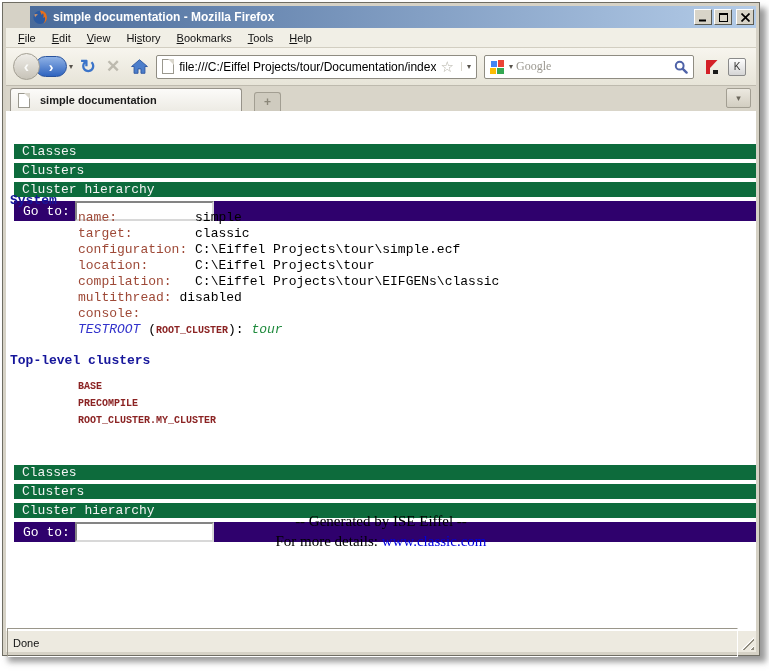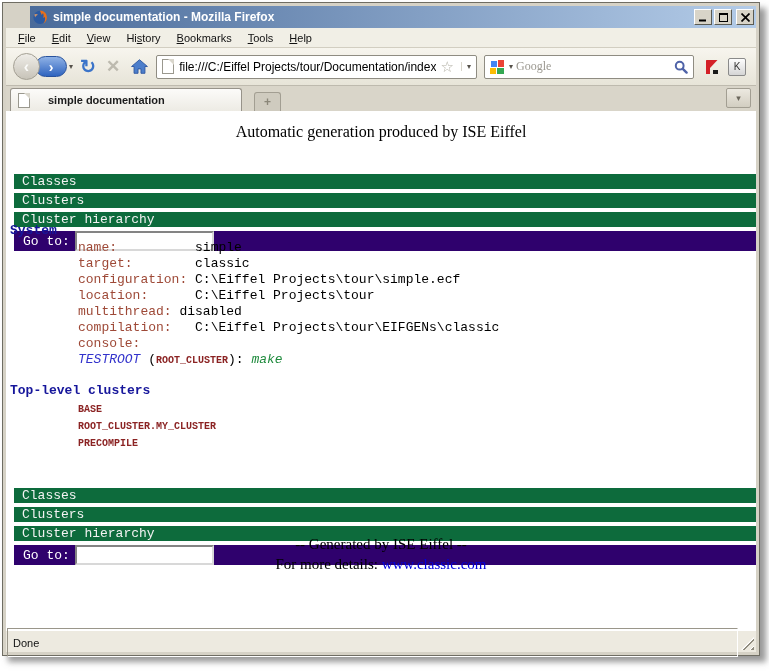--- a/index.html
+++ b/index.html
@@ -68,21 +68,21 @@
   .addon-icons { display: flex; align-items: center; gap: 8px; padding: 0 3px; }
   .kkey-btn { width: 18px; height: 18px; border: 1px solid #8A8A8A; border-radius: 2px;
               background: linear-gradient(#FDFDFD, #D5D5D5); color: #333;
               font-size: 10px; display: flex; align-items: center; justify-content: center; }
 
   .tabbar { height: 26px; flex: 0 0 26px; background: #D9D5C9;
             border-top: 1px solid #BEBAAE; position: relative;
             display: flex; align-items: flex-end; padding: 0 4px; }
   .tab { width: 232px; height: 23px; border: 1px solid #97938A; border-bottom: none;
          border-radius: 3px 3px 0 0; background: linear-gradient(#FCFBF9, #EDEBE4);
-         display: flex; align-items: center; gap: 18px; padding: 0 7px;
+         display: flex; align-items: center; gap: 10px; padding: 0 7px;
          font-size: 11px; font-weight: bold; color: #1c1c1c; }
   .tab-label { white-space: nowrap; overflow: hidden; }
   .newtab { width: 27px; height: 19px; margin-left: 12px;
             border: 1px solid #A29E92; border-bottom: none; border-radius: 3px 3px 0 0;
             background: #CFCBBF; color: #8B8779; font-weight: bold; font-size: 12px;
             display: flex; align-items: center; justify-content: center; }
   .tablist-btn { position: absolute; right: 5px; bottom: 3px; width: 25px; height: 20px;
                  border: 1px solid #A29E92; background: linear-gradient(#ECE9E0, #D2CEC1);
                  color: #6B675C; font-size: 9px; border-radius: 2px;
                  display: flex; align-items: center; justify-content: center; }
@@ -114,21 +114,21 @@
   .sysrow { margin-left: 72px; line-height: 16px; white-space: pre; }
   .syslabel { color: var(--label_brown); white-space: pre; }
   .sysvalue { color: #000; }
 
   .rootline { margin-left: 72px; line-height: 16px; }
   .class-link { color: var(--class_blue); font-style: italic; text-decoration: none; }
   .feature-link { color: var(--feature_green); font-style: italic; text-decoration: none; }
   .cluster-link { color: var(--cluster_red); font-weight: bold; font-size: 10px;
                   text-decoration: none; }
   .cluster-item { margin-left: 72px; line-height: 16px; }
-  #cluster-list { margin-top: 2px; }
+  #cluster-list { margin-top: 9px; }
 
   .footer { margin-top: 17px; text-align: center;
             font-family: "Liberation Serif", serif; font-size: 15px; line-height: 20px; }
   .weblink { color: var(--link_blue); text-decoration: none; }
 
   .statusbar { height: 21px; flex: 0 0 21px; background: #EDEAE0; position: relative;
                display: flex; align-items: center; padding-top: 2px; }
   .status-panel { flex: 1; height: 29px; margin: 0 18px 0 1px; border: 1px solid;
                   border-color: #9A968A #FFFFFF #FFFFFF #9A968A;
                   display: flex; align-items: center; padding-left: 5px;
@@ -238,50 +238,49 @@
   <div class="tabbar">
     <span class="tab">
       <span class="page-icon"></span>
       <span class="tab-label">simple documentation</span>
     </span>
     <span class="newtab">+</span>
     <span class="tablist-btn">▾</span>
   </div>
 
   <div class="content">
-    <div class="headline">Automatic generation produced by ISE Eiffel</div>
 
     <div class="btnrow btnrow-top" id="btnrow-top">
         <button class="green-btn">Classes</button>
         <button class="green-btn">Clusters</button>
         <button class="green-btn">Cluster hierarchy</button>
         <span class="goto-block">
           <span class="goto-label">Go to:</span>
           <input class="goto-input" style="">
         </span>
       </div>
 
     <div class="sec-heading heading-system">System</div>
     <div class="sysrows" id="sysrows">
         <div class="sysrow"><span class="syslabel">name:          </span><span class="sysvalue">simple</span></div>
         <div class="sysrow"><span class="syslabel">target:        </span><span class="sysvalue">classic</span></div>
         <div class="sysrow"><span class="syslabel">configuration: </span><span class="sysvalue">C:\Eiffel Projects\tour\simple.ecf</span></div>
         <div class="sysrow"><span class="syslabel">location:      </span><span class="sysvalue">C:\Eiffel Projects\tour</span></div>
+        <div class="sysrow"><span class="syslabel">compilation:   </span><span class="sysvalue">C:\Eiffel Projects\tour\EIFGENs\classic</span></div>
         <div class="sysrow"><span class="syslabel">multithread: </span><span class="sysvalue">disabled</span></div>
-        <div class="sysrow"><span class="syslabel">compilation:   </span><span class="sysvalue">C:\Eiffel Projects\tour\EIFGENs\classic</span></div>
         <div class="sysrow"><span class="syslabel">console:</span><span class="sysvalue"></span></div>
       </div>
 
-    <div class="rootline"><a class="class-link" href="#">TESTROOT</a><span> (</span><a class="cluster-link" href="#">ROOT_CLUSTER</a><span>): </span><a class="feature-link" href="#">make</a></div>
+    <div class="rootline"><a class="class-link" href="#">TESTROOT</a><span> (</span><a class="cluster-link" href="#">ROOT_CLUSTER</a><span>): </span><a class="feature-link" href="#">tour</a></div>
 
     <div class="sec-heading heading-clusters">Top-level clusters</div>
     <div id="cluster-list">
         <div class="cluster-item"><a class="cluster-link" href="#">BASE</a></div>
+        <div class="cluster-item"><a class="cluster-link" href="#">PRECOMPILE</a></div>
         <div class="cluster-item"><a class="cluster-link" href="#">ROOT_CLUSTER.MY_CLUSTER</a></div>
-        <div class="cluster-item"><a class="cluster-link" href="#">PRECOMPILE</a></div>
       </div>
 
     <div class="btnrow btnrow-bottom" id="btnrow-bottom">
         <button class="green-btn">Classes</button>
         <button class="green-btn">Clusters</button>
         <button class="green-btn">Cluster hierarchy</button>
         <span class="goto-block">
           <span class="goto-label">Go to:</span>
           <input class="goto-input" style="">
         </span>

